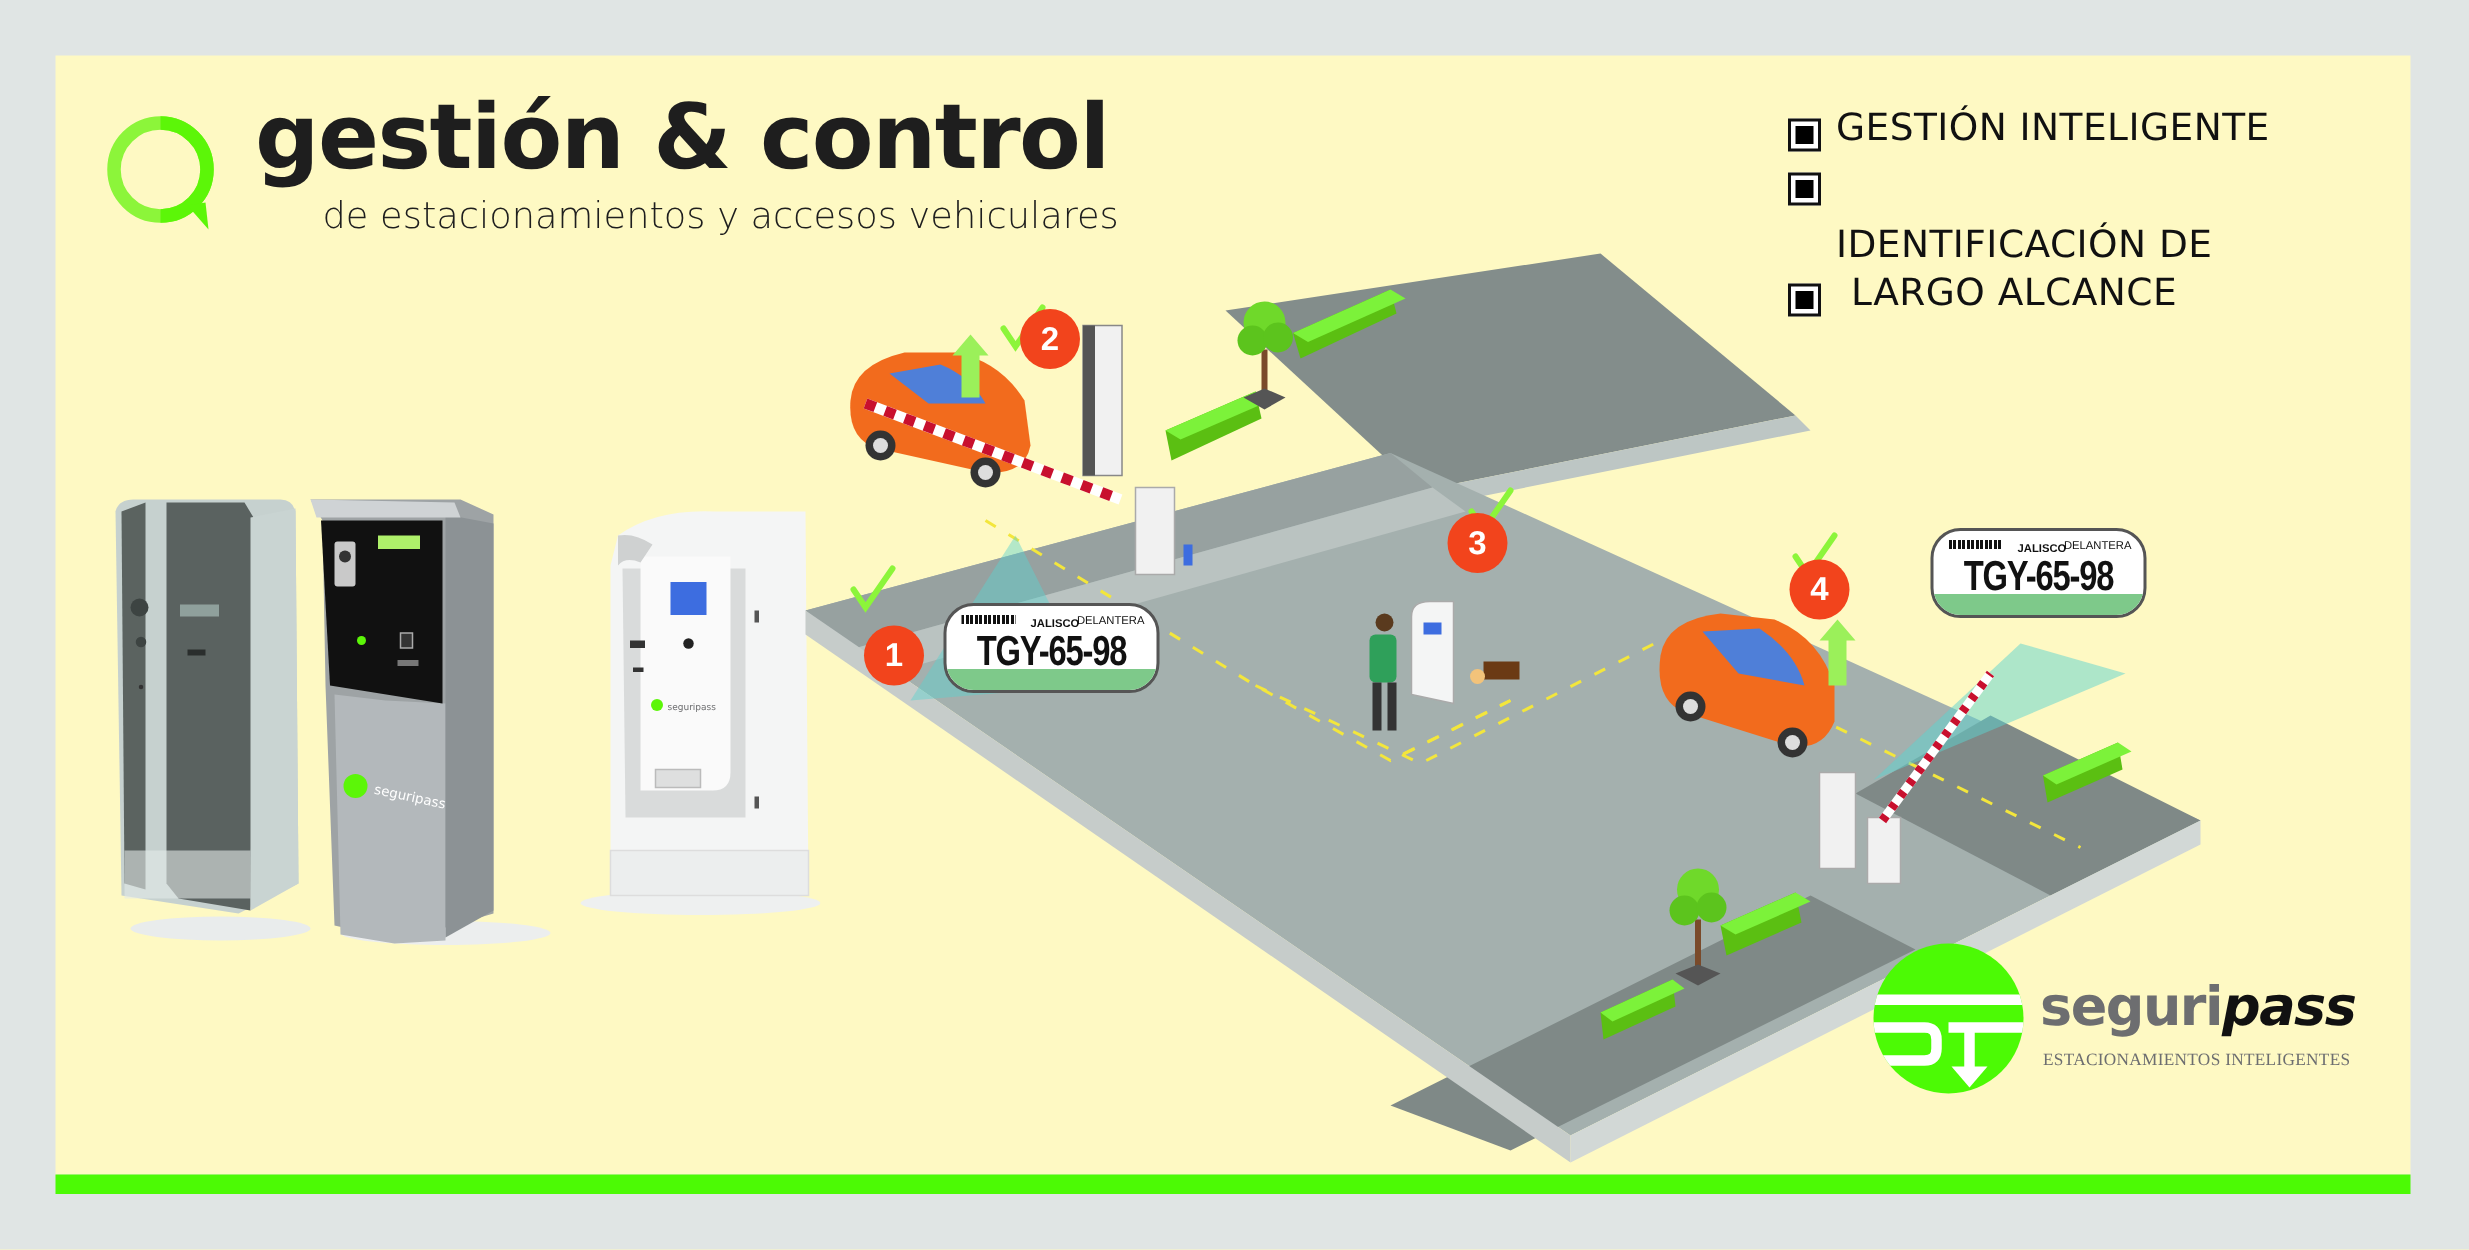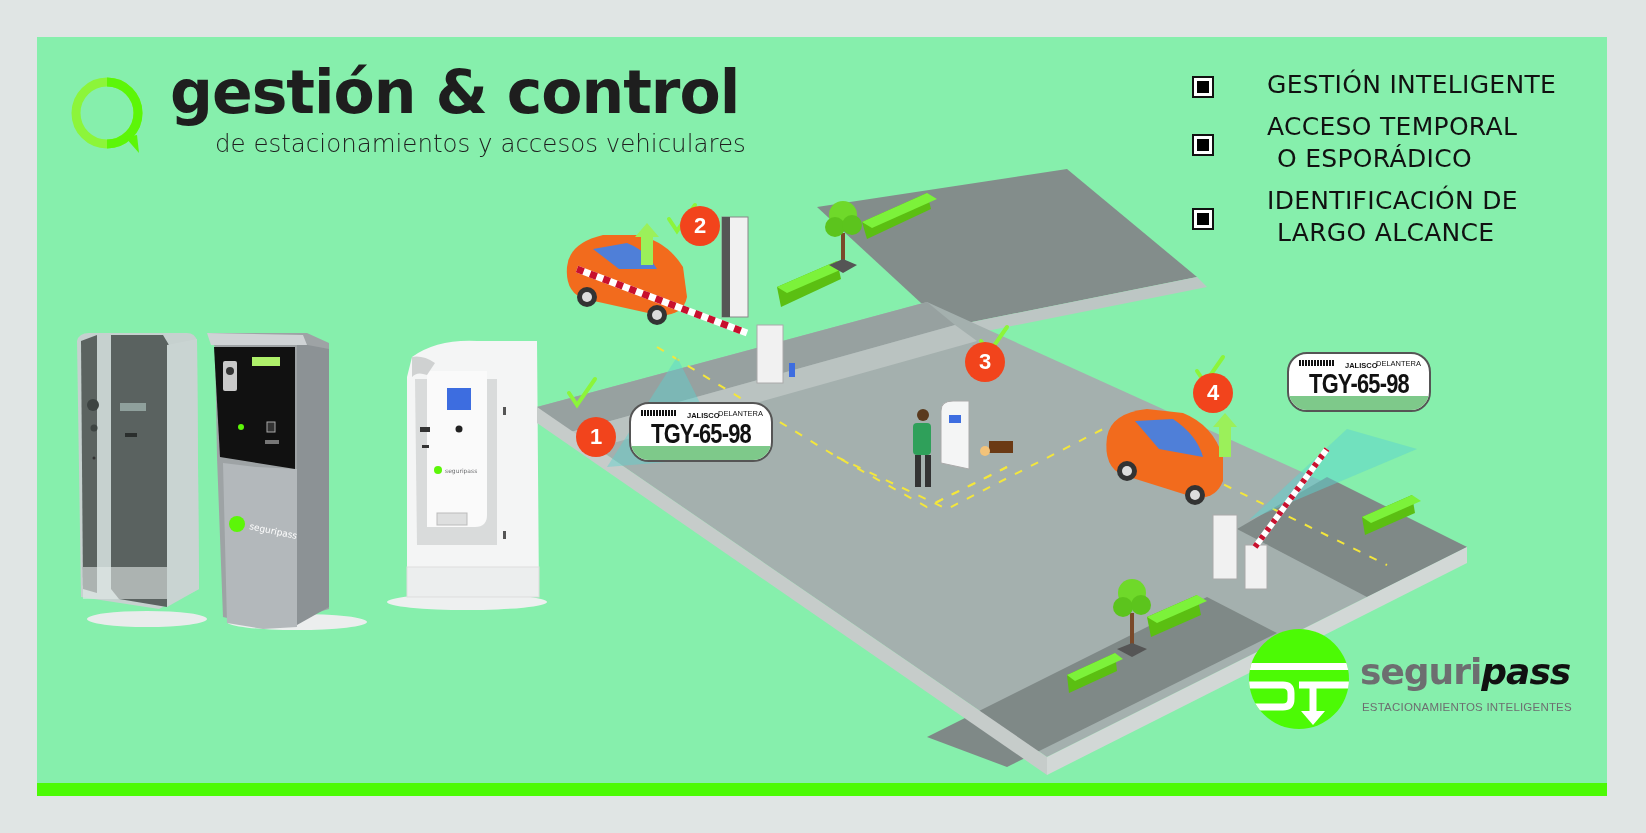--- a/index.html
+++ b/index.html
@@ -1,39 +1,39 @@
 <!DOCTYPE html>
 <html><head>
 <meta charset="utf-8">
 <style>
   html, body { margin:0; padding:0; }
   body { width:1646px; height:833px; background:#e0e5e4; position:relative; overflow:hidden; font-family:"DejaVu Sans", sans-serif; }
-  .panel { position:absolute; left:37px; top:37px; width:1570px; height:746px; background:#86efac; overflow:hidden; }
+  .panel { position:absolute; left:37px; top:37px; width:1570px; height:746px; background:#fef9c3; overflow:hidden; }
   .green-bar { position:absolute; left:37px; top:783px; width:1570px; height:13px; background:#4cfa05; }
   .abs { position:absolute; }
   .title { left:133px; top:20px; font-family:"DejaVu Sans", sans-serif; font-weight:bold; font-size:60px; color:#1e1e1e; letter-spacing:-1px; white-space:nowrap; }
   .subtitle { left:178px; top:92px; font-family:"DejaVu Sans", sans-serif; font-size:24.5px; color:#1e1e1e; white-space:nowrap; font-weight:300; }
   .features { left:1155px; top:32px; }
-  .feature { position:relative; display:flex; align-items:center; margin-bottom:10px;gap:43px; }
+  .feature { position:relative; display:flex; align-items:flex-end; margin-bottom:10px; }
   .chk { width:22px; height:22px; border:2px solid #111; box-sizing:border-box; display:flex; align-items:center; justify-content:center; margin-right:10px; margin-top:4px; background:#fff; }
   .chk::after { content:""; width:12px; height:12px; background:#000; }
   .ftext { font-family:"DejaVu Sans", sans-serif; font-size:25px; color:#111; line-height:32px; letter-spacing:0.3px; }
   .ftext div { white-space:nowrap; }
   .ftext .indent { padding-left:10px; }
   .badge { width:40px; height:40px; border-radius:50%; background:#f2441c; color:#fff; font-weight:bold; font-size:22px; display:flex; align-items:center; justify-content:center; font-family:"Liberation Sans", sans-serif; }
   .plate { width:144px; height:60px; border:2px solid #555; border-radius:20px; background:#fff; box-sizing:border-box; overflow:hidden; }
   .plate .barcode { position:absolute; left:10px; top:6px; width:36px; height:6px; background:repeating-linear-gradient(90deg,#111 0 2px,#fff 2px 3px); }
   .plate .state { position:absolute; left:56px; top:7px; font-size:7.5px; font-weight:bold; color:#111; font-family:"Liberation Sans", sans-serif; }
   .plate .pos { position:absolute; right:8px; top:5px; font-size:7.5px; font-weight:normal; color:#111; font-family:"Liberation Sans", sans-serif;padding-left:36px; }
   .plate .num { position:absolute; left:0; right:0; top:14px; text-align:center; font-family:"Liberation Sans", sans-serif; font-weight:bold; font-size:28px; color:#111; letter-spacing:-1px; transform:scaleX(0.78); }
   .plate .stripe { position:absolute; left:0; right:0; bottom:0; height:14px; background:#7ec98a; }
   .brand-name { font-family:"DejaVu Sans", sans-serif; font-weight:bold; font-size:36px; letter-spacing:-1px; white-space:nowrap; }
   .brand-name .a { color:#6d6e70;margin-top:37px; }
   .brand-name .b { color:#111;font-style:italic; }
-  .brand-tag { font-family:Liberation Sans, sans-serif; font-size:11.5px; color:#6d6e70; letter-spacing:0.2px; white-space:nowrap; }
+  .brand-tag { font-family:Liberation Serif, serif; font-size:11.5px; color:#6d6e70; letter-spacing:0.2px; white-space:nowrap; }
 </style>
 </head>
 <body>
 
 <div class="panel">
 
   <svg class="abs" style="left:30px;top:38px;" width="82" height="82" viewBox="0 0 82 82">
     <circle cx="40" cy="38" r="31" fill="none" stroke="#8cf53a" stroke-width="9"></circle>
     <path d="M40 7 A31 31 0 0 1 40 69" fill="none" stroke="#5cf608" stroke-width="9"></path>
     <polygon points="58,62 72,78 70,60" fill="#5cf608"></polygon>
@@ -44,24 +44,20 @@
 
   <div class="abs features">
     <div class="feature">
       <span class="chk"></span>
       <div class="ftext">
           <div>GESTIÓN INTELIGENTE</div>
         </div>
     </div>
     <div class="feature">
       <span class="chk"></span>
-      <div class="ftext">
-        <div>ACCESO TEMPORAL</div>
-        <div class="indent">O ESPORÁDICO</div>
-      </div>
     </div>
     <div class="feature">
       <span class="chk"></span>
       <div class="ftext">
         <div>IDENTIFICACIÓN DE</div>
         <div class="indent">LARGO ALCANCE</div>
       </div>
     </div>
   </div>
 

